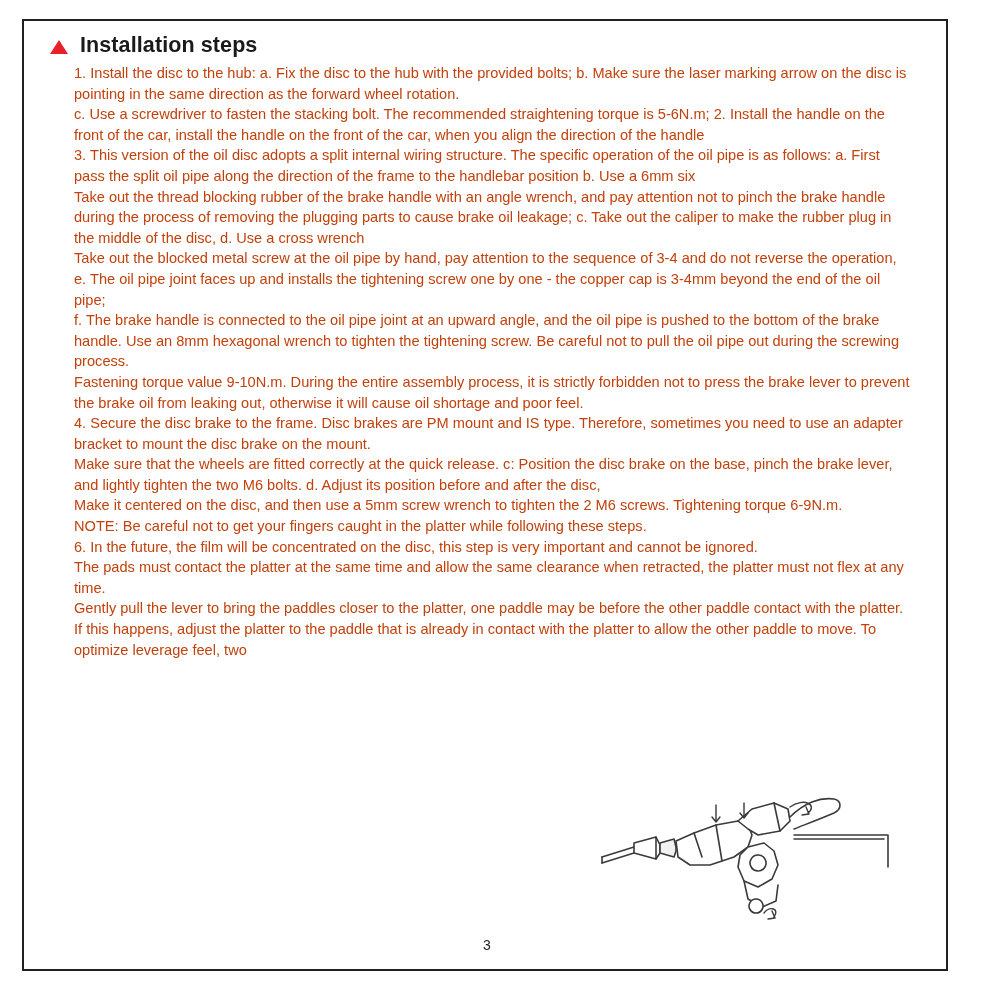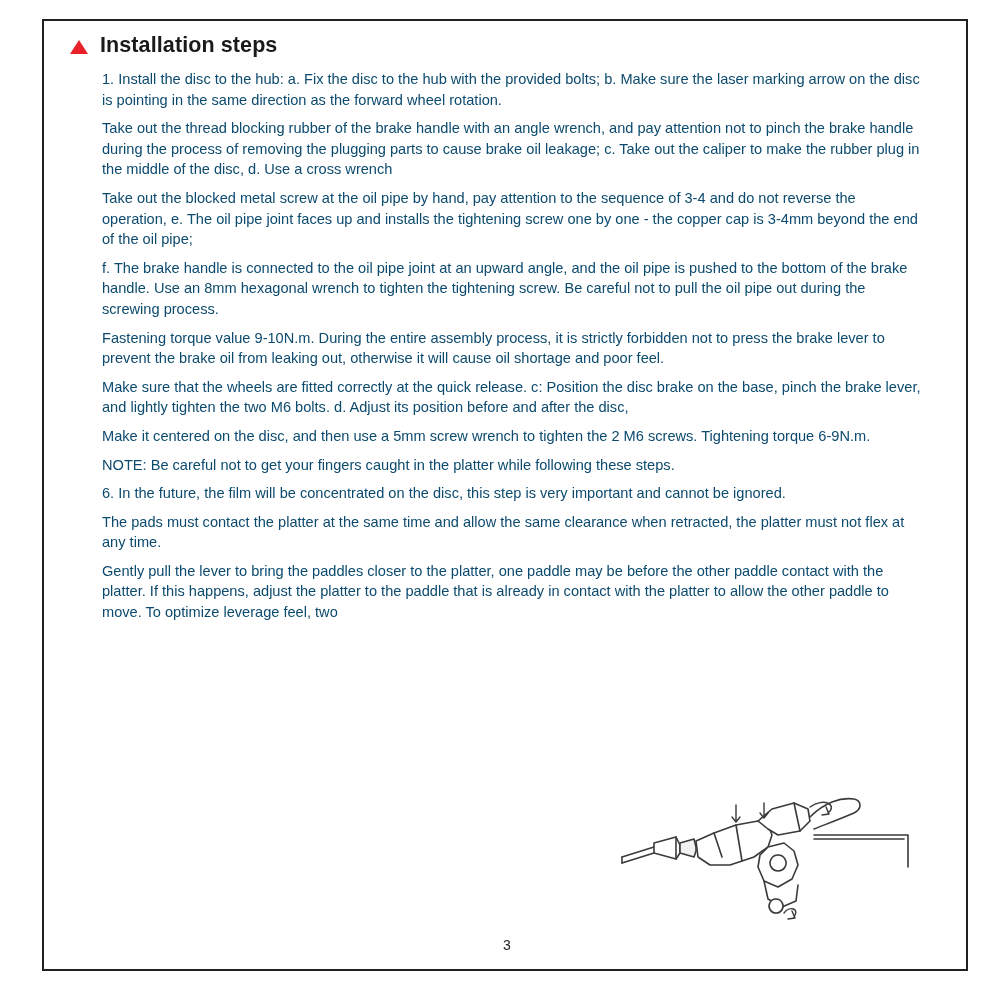--- a/index.html
+++ b/index.html
@@ -8,21 +8,21 @@
     background: #ffffff;
   }
   body {
     width: 1002px;
     height: 1002px;
     font-family: "Liberation Sans", sans-serif;
     overflow: hidden;
   }
   .page {
     position: absolute;
-    left: 42px;
+    left: 22px;
     top: 19px;
     width: 926px;
     height: 952px;
     border: 2px solid #231f20;
     box-sizing: border-box;
     background: #ffffff;
   }
   .content {
     position: absolute;
     left: 26px;
@@ -52,22 +52,22 @@
     letter-spacing: 0.1px;
     line-height: 1;
   }
   .body-text {
     margin-left: 24px;
     width: 836px;
   }
   .para {
     font-size: 14.6px;
     line-height: 20.6px;
-    color: #0c4a6e;
-    margin: 8px;
+    color: #c2410c;
+    margin: 0;
     text-align: left;
   }
   .page-number {
     position: absolute;
     bottom: 16px;
     left: 0;
     width: 926px;
     text-align: center;
     font-size: 14px;
     color: #231f20;
@@ -87,24 +87,27 @@
 
   <div class="content">
 
     <div class="title-row">
       <div class="tri"></div>
       <div class="title">Installation steps</div>
     </div>
 
     <div class="body-text">
       <p class="para">1. Install the disc to the hub: a. Fix the disc to the hub with the provided bolts; b. Make sure the laser marking arrow on the disc is pointing in the same direction as the forward wheel rotation.</p>
+      <p class="para">c. Use a screwdriver to fasten the stacking bolt. The recommended straightening torque is 5-6N.m; 2. Install the handle on the front of the car, install the handle on the front of the car, when you align the direction of the handle</p>
+      <p class="para">3. This version of the oil disc adopts a split internal wiring structure. The specific operation of the oil pipe is as follows: a. First pass the split oil pipe along the direction of the frame to the handlebar position b. Use a 6mm six</p>
       <p class="para">Take out the thread blocking rubber of the brake handle with an angle wrench, and pay attention not to pinch the brake handle during the process of removing the plugging parts to cause brake oil leakage; c. Take out the caliper to make the rubber plug in the middle of the disc, d. Use a cross wrench</p>
       <p class="para">Take out the blocked metal screw at the oil pipe by hand, pay attention to the sequence of 3-4 and do not reverse the operation, e. The oil pipe joint faces up and installs the tightening screw one by one - the copper cap is 3-4mm beyond the end of the oil pipe;</p>
       <p class="para">f. The brake handle is connected to the oil pipe joint at an upward angle, and the oil pipe is pushed to the bottom of the brake handle. Use an 8mm hexagonal wrench to tighten the tightening screw. Be careful not to pull the oil pipe out during the screwing process.</p>
       <p class="para">Fastening torque value 9-10N.m. During the entire assembly process, it is strictly forbidden not to press the brake lever to prevent the brake oil from leaking out, otherwise it will cause oil shortage and poor feel.</p>
+      <p class="para">4. Secure the disc brake to the frame. Disc brakes are PM mount and IS type. Therefore, sometimes you need to use an adapter bracket to mount the disc brake on the mount.</p>
       <p class="para">Make sure that the wheels are fitted correctly at the quick release. c: Position the disc brake on the base, pinch the brake lever, and lightly tighten the two M6 bolts. d. Adjust its position before and after the disc,</p>
       <p class="para">Make it centered on the disc, and then use a 5mm screw wrench to tighten the 2 M6 screws. Tightening torque 6-9N.m.</p>
       <p class="para">NOTE: Be careful not to get your fingers caught in the platter while following these steps.</p>
       <p class="para">6. In the future, the film will be concentrated on the disc, this step is very important and cannot be ignored.</p>
       <p class="para">The pads must contact the platter at the same time and allow the same clearance when retracted, the platter must not flex at any time.</p>
       <p class="para">Gently pull the lever to bring the paddles closer to the platter, one paddle may be before the other paddle contact with the platter. If this happens, adjust the platter to the paddle that is already in contact with the platter to allow the other paddle to move. To optimize leverage feel, two</p>
     </div>
   </div>
 
   <div class="figure">

